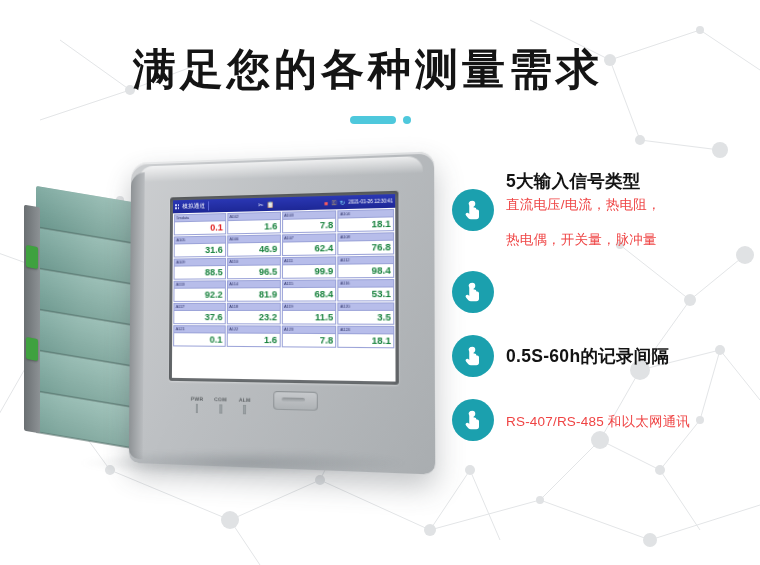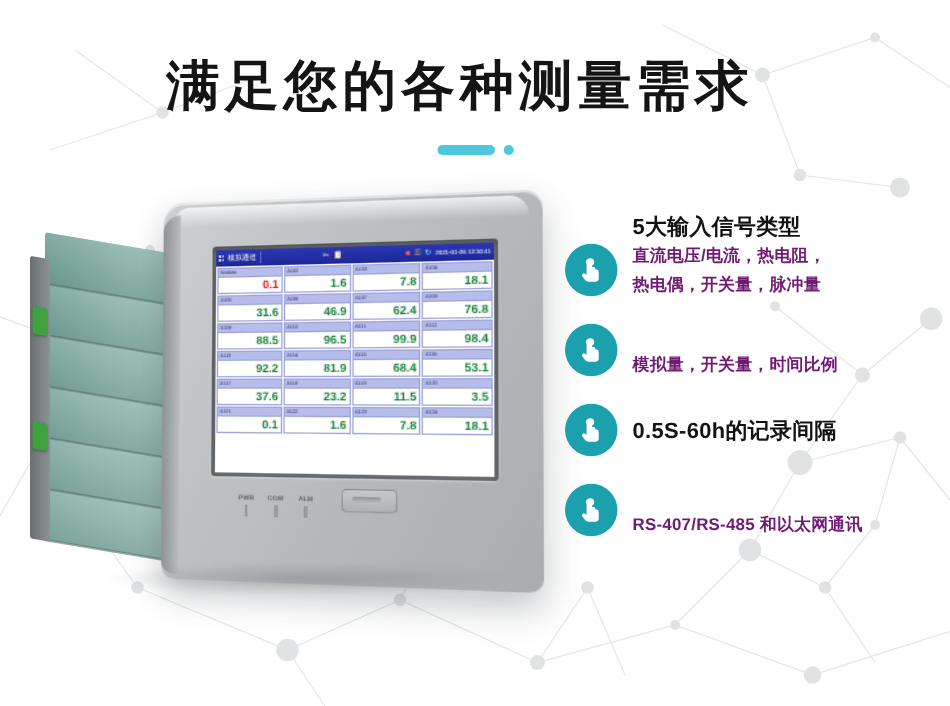--- a/index.html
+++ b/index.html
@@ -123,30 +123,30 @@
 
   
   .dev-shadow{
     position:absolute;left:60px;top:300px;width:330px;height:26px;
     background:radial-gradient(ellipse at center,rgba(90,98,104,.30),rgba(255,255,255,0) 70%);
     filter:blur(2px);
   }
 
   
   .features{position:absolute;left:452px;top:170px;width:300px;z-index:6;}
-  .feature{display:flex;align-items:flex-end;gap:12px;margin-bottom:22px;}
+  .feature{display:flex;align-items:center;gap:12px;margin-bottom:22px;}
   .f-icon{
     flex:0 0 auto;width:42px;height:42px;border-radius:50%;
     background:#1ba0ae;display:flex;align-items:center;justify-content:center;
   }
   .f-body{padding-top:1px;}
   .f-title{font-size:17.5px;font-weight:bold;color:#131313;line-height:1.25;
            letter-spacing:.3px;white-space:nowrap;}
-  .f-desc{font-size:13.5px;color:#701a75;line-height:1.42;margin-top:2px;
-          letter-spacing:.2px;white-space:nowrap;font-weight:bold;}
+  .f-desc{font-size:13.5px;color:#ef4444;line-height:1.42;margin-top:2px;
+          letter-spacing:.2px;white-space:nowrap;}
   .feature.center{align-items:center;text-align:right;}
 </style>
 </head>
 <body>
 
 <div id="stage">
 
   <svg class="bg-net" viewBox="0 0 760 565">
     <g stroke="#e3e5e7" stroke-width="1" fill="none">
       <path d="M-10 250 L40 268 L120 200 L40 268 L30 360 L120 200"></path>
@@ -378,32 +378,31 @@
       <div class="feature">
         <div class="f-icon">
           <svg viewBox="0 0 32 32" width="24" height="24" aria-hidden="true">
             <path fill="#ffffff" d="M13.2 4.2a3.4 3.4 0 0 1 3.6 5.6v3.0h1.2a2.6 2.6 0 0 1 2.6 2.6h1.0a2.4 2.4 0 0 1 2.4 2.4v7.0a3.6 3.6 0 0 1-3.6 3.6h-7.2a4.6 4.6 0 0 1-3.4-1.5l-3.1-3.6a2.2 2.2 0 0 1 3.0-3.2l1.3 1.1V9.8a3.4 3.4 0 0 1 2.2-5.6z"></path>
             <circle cx="15.0" cy="7.6" r="3.1" fill="none" stroke="#ffffff" stroke-width="1.9"></circle>
           </svg>
         </div>
         <div class="f-body">
           <div class="f-title">5大输入信号类型</div>
           <div class="f-desc">直流电压/电流，热电阻，</div>
-          <div class="f-desc" style="margin-top: 4px;">热电偶，开关量，脉冲量</div>
+          <div class="f-desc" style="margin-top: 16px;">热电偶，开关量，脉冲量</div>
         </div>
       </div>
       <div class="feature">
         <div class="f-icon">
           <svg viewBox="0 0 32 32" width="24" height="24" aria-hidden="true">
             <path fill="#ffffff" d="M13.2 4.2a3.4 3.4 0 0 1 3.6 5.6v3.0h1.2a2.6 2.6 0 0 1 2.6 2.6h1.0a2.4 2.4 0 0 1 2.4 2.4v7.0a3.6 3.6 0 0 1-3.6 3.6h-7.2a4.6 4.6 0 0 1-3.4-1.5l-3.1-3.6a2.2 2.2 0 0 1 3.0-3.2l1.3 1.1V9.8a3.4 3.4 0 0 1 2.2-5.6z"></path>
             <circle cx="15.0" cy="7.6" r="3.1" fill="none" stroke="#ffffff" stroke-width="1.9"></circle>
           </svg>
         </div>
         <div class="f-body">
-          <div class="f-desc">模拟量，开关量，时间比例</div>
         </div>
       </div>
       <div class="feature center">
         <div class="f-icon">
           <svg viewBox="0 0 32 32" width="24" height="24" aria-hidden="true">
             <path fill="#ffffff" d="M13.2 4.2a3.4 3.4 0 0 1 3.6 5.6v3.0h1.2a2.6 2.6 0 0 1 2.6 2.6h1.0a2.4 2.4 0 0 1 2.4 2.4v7.0a3.6 3.6 0 0 1-3.6 3.6h-7.2a4.6 4.6 0 0 1-3.4-1.5l-3.1-3.6a2.2 2.2 0 0 1 3.0-3.2l1.3 1.1V9.8a3.4 3.4 0 0 1 2.2-5.6z"></path>
             <circle cx="15.0" cy="7.6" r="3.1" fill="none" stroke="#ffffff" stroke-width="1.9"></circle>
           </svg>
         </div>
         <div class="f-body">

